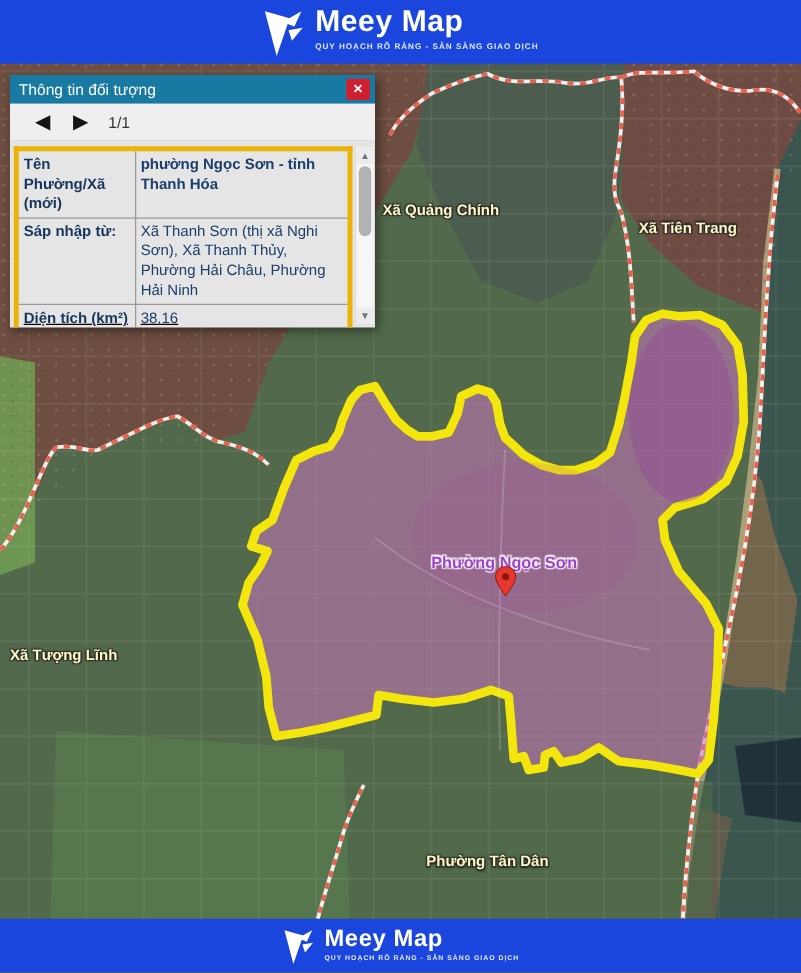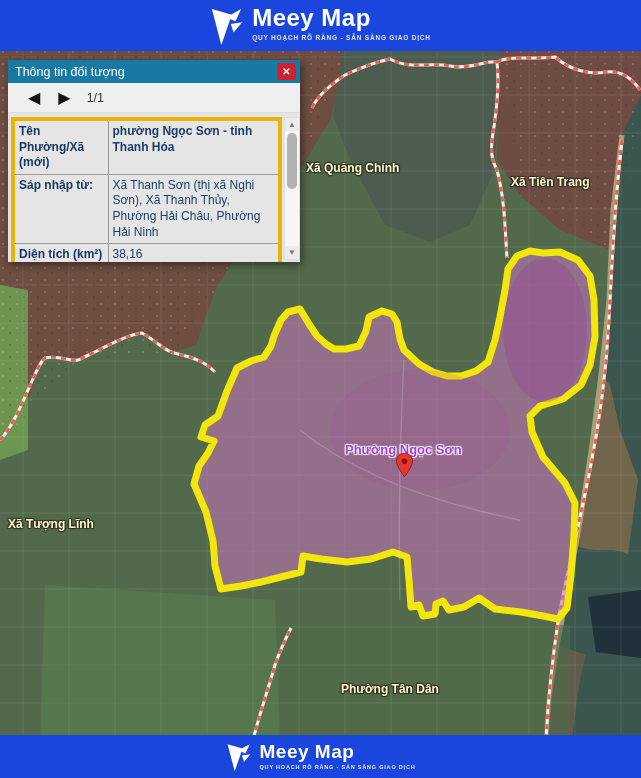--- a/index.html
+++ b/index.html
@@ -138,21 +138,21 @@
     <table id="info-table">
       <tbody>
         <tr class="bold-val" style="height:40px;">
           <td class="lbl">Tên Phường/Xã (mới)</td>
           <td class="val">phường Ngọc Sơn - tỉnh Thanh Hóa</td>
         </tr>
         <tr style="height:60px;">
           <td class="lbl">Sáp nhập từ:</td>
           <td class="val">Xã Thanh Sơn (thị xã Nghi Sơn), Xã Thanh Thủy, Phường Hải Châu, Phường Hải Ninh</td>
         </tr>
-        <tr style="height:22px;">
+        <tr style="height:22px;text-decoration:underline;">
           <td class="lbl">Diện tích (km²)</td>
           <td class="val">38,16</td>
         </tr>
         <tr style="height:22px;">
           <td class="lbl">Dân số (người)</td>
           <td class="val">47.911</td>
         </tr>
 
       </tbody>
     </table>

